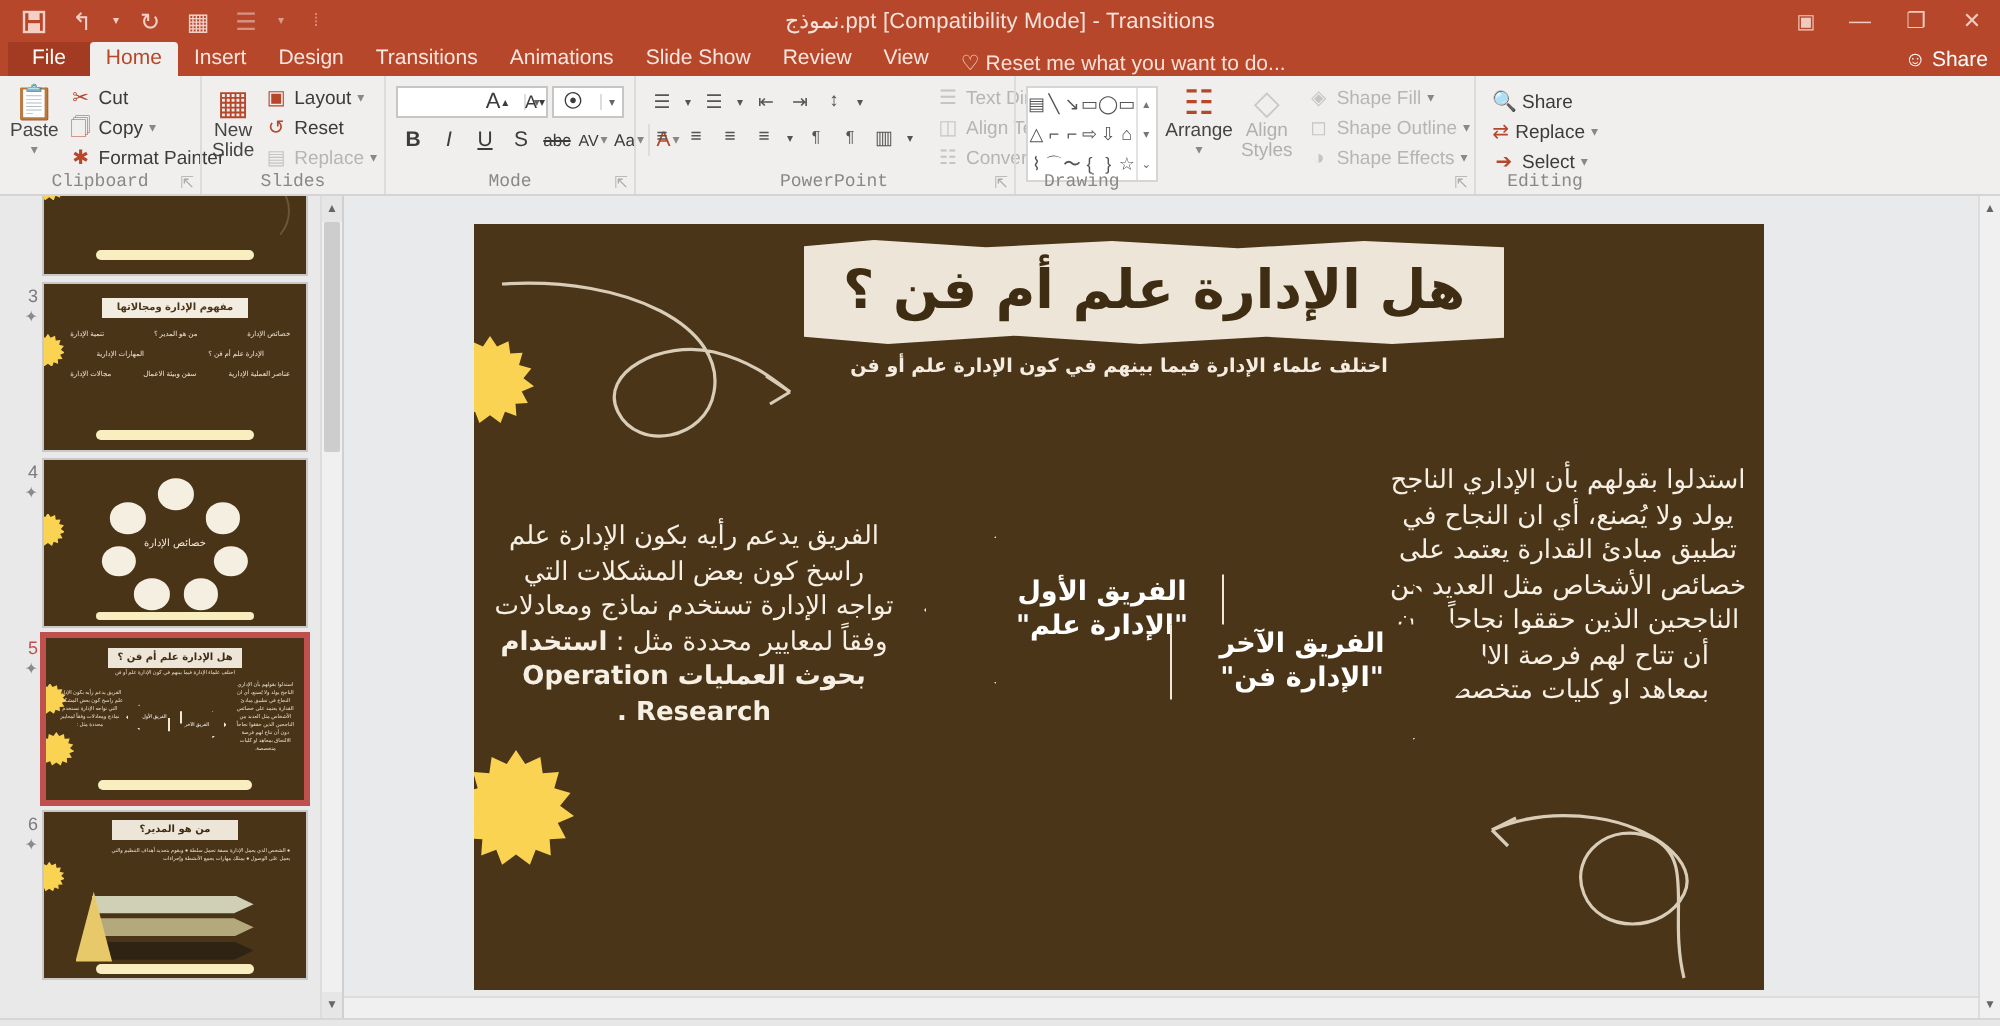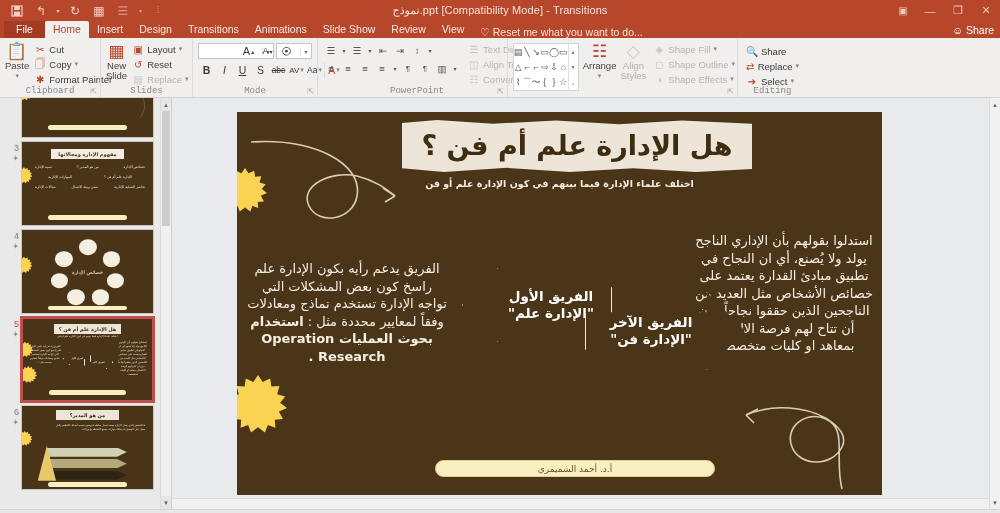--- a/index.html
+++ b/index.html
@@ -483,20 +483,21 @@
           <span>Shape Outline</span>
           <span class="caret">▾</span>
         </div>
         <div class="smallbtn dim">
           <span class="gl">◑</span>
           <span>Shape Effects</span>
           <span class="caret">▾</span>
         </div>
       </div>
     </div>
+    <div class="rgroup-label" style="text-align:left;padding-left:14px;">Drawing</div>
     <div class="rgroup-launch">⇱</div>
   </div>
 
   <div class="rgroup" style="width:70px;">
     <div class="smallcol" style="padding-top:4px;">
       <div class="smallbtn">
         <span class="gl">🔍</span>
         <span>Share</span>
       </div>
       <div class="smallbtn">
@@ -661,23 +662,20 @@
         </div>
       </div>
 
       <div class="arrow-right">
         <div>
           <div>الفريق الآخر</div>
           <div>"الإدارة فن"</div>
         </div>
       </div>
 
-      <div class="sl-banner">
-        <span>أ.د. أحمد الشميمري</span>
-      </div>
     </div>
 
     <div class="vscroll-right">
       <div class="sa">▲</div>
       <div class="sa bot">▼</div>
     </div>
     <div class="hscroll-bottom"></div>
   </div>
 </div>
 

